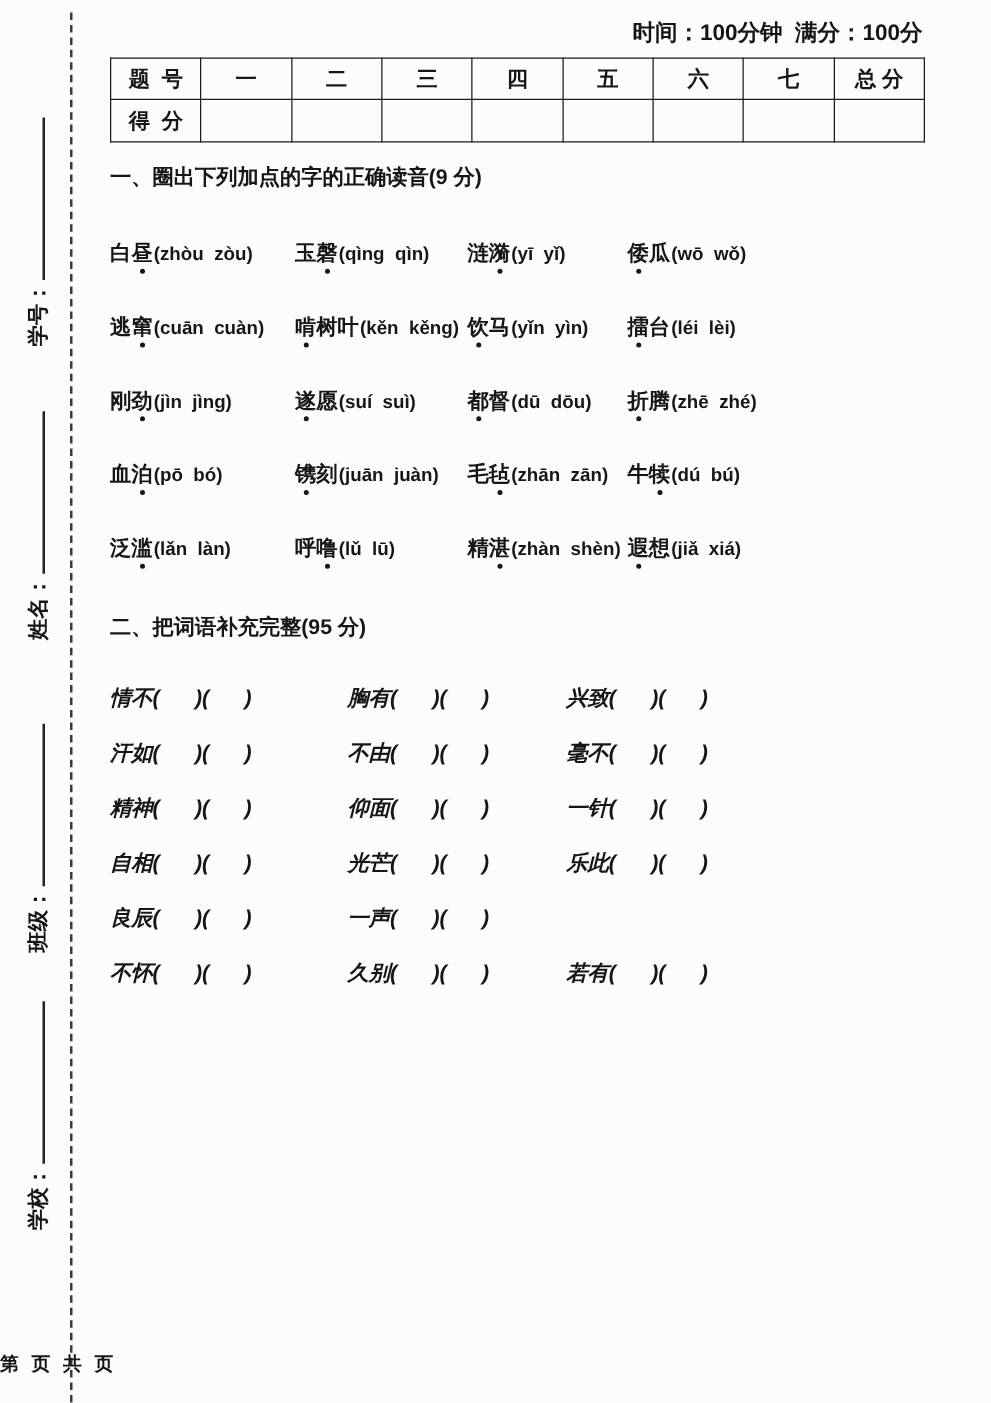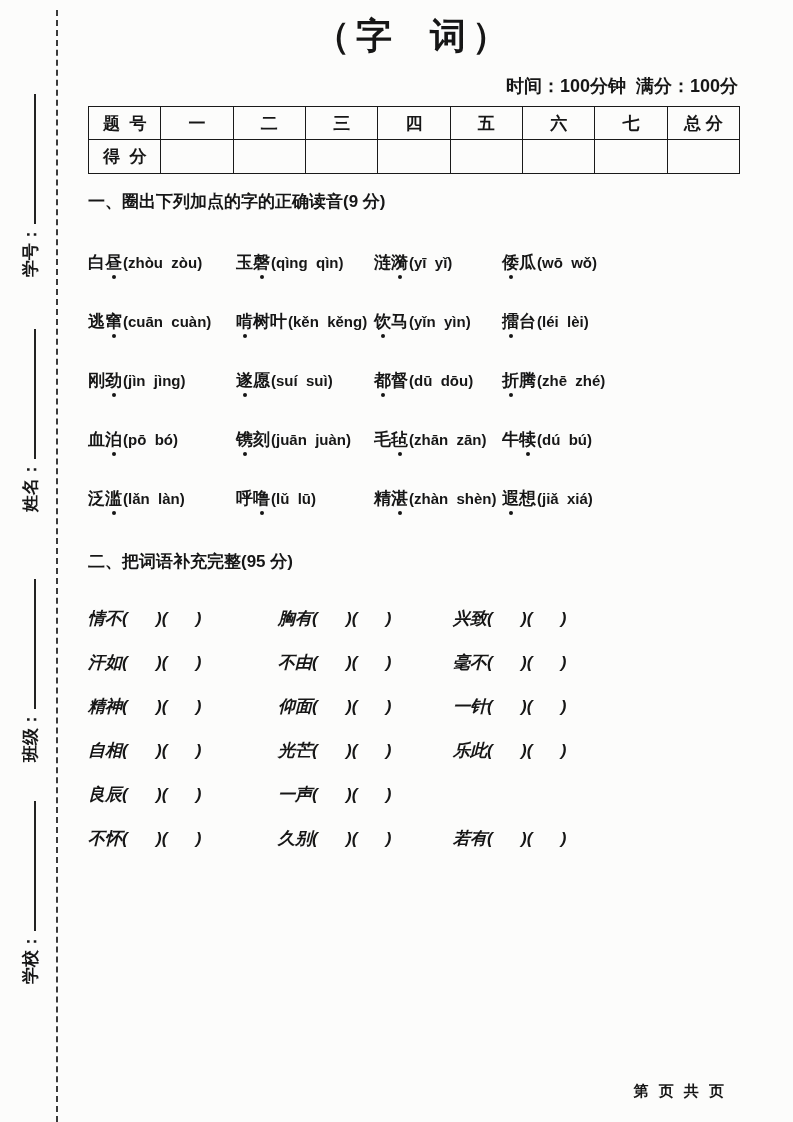--- a/index.html
+++ b/index.html
@@ -63,37 +63,36 @@
   }
   .py{font-size:15px;font-weight:600;white-space:pre;margin-left:1px;}
   .s2row{
     display:grid;grid-template-columns:190px 175px auto;
     margin-top:21px;
   }
   .s2row.first{margin-top:34px;}
   .cw{font-size:17px;font-weight:700;white-space:pre;font-style:italic;}
   .blank{white-space:pre;font-weight:700;}
   .footer{
-    position:absolute;left:0;top:1082px;width:727px;text-align:right;
+    position:absolute;left:0;top:1082px;width:727px;text-align:left;
     font-size:15px;font-weight:600;letter-spacing:3px;white-space:pre;
   }
 </style>
 </head>
 <body>
 
 <div class="fold-line"></div>
 
 <div class="side-item" style="top:166px"><span>学号：</span><span class="u-line"></span></div>
 <div class="side-item" style="top:401px"><span>姓名：</span><span class="u-line"></span></div>
 <div class="side-item" style="top:651px"><span>班级：</span><span class="u-line"></span></div>
 <div class="side-item" style="top:873px"><span>学校：</span><span class="u-line"></span></div>
 
 <div class="main">
 
-  <div class="subtitle">（字  词）</div>
   <div class="meta">时间：100分钟  满分：100分</div>
 
   <table class="score">
     <tbody>
         <tr>
       <td>题  号</td>
       <td>一</td>
       <td>二</td>
       <td>三</td>
       <td>四</td>

